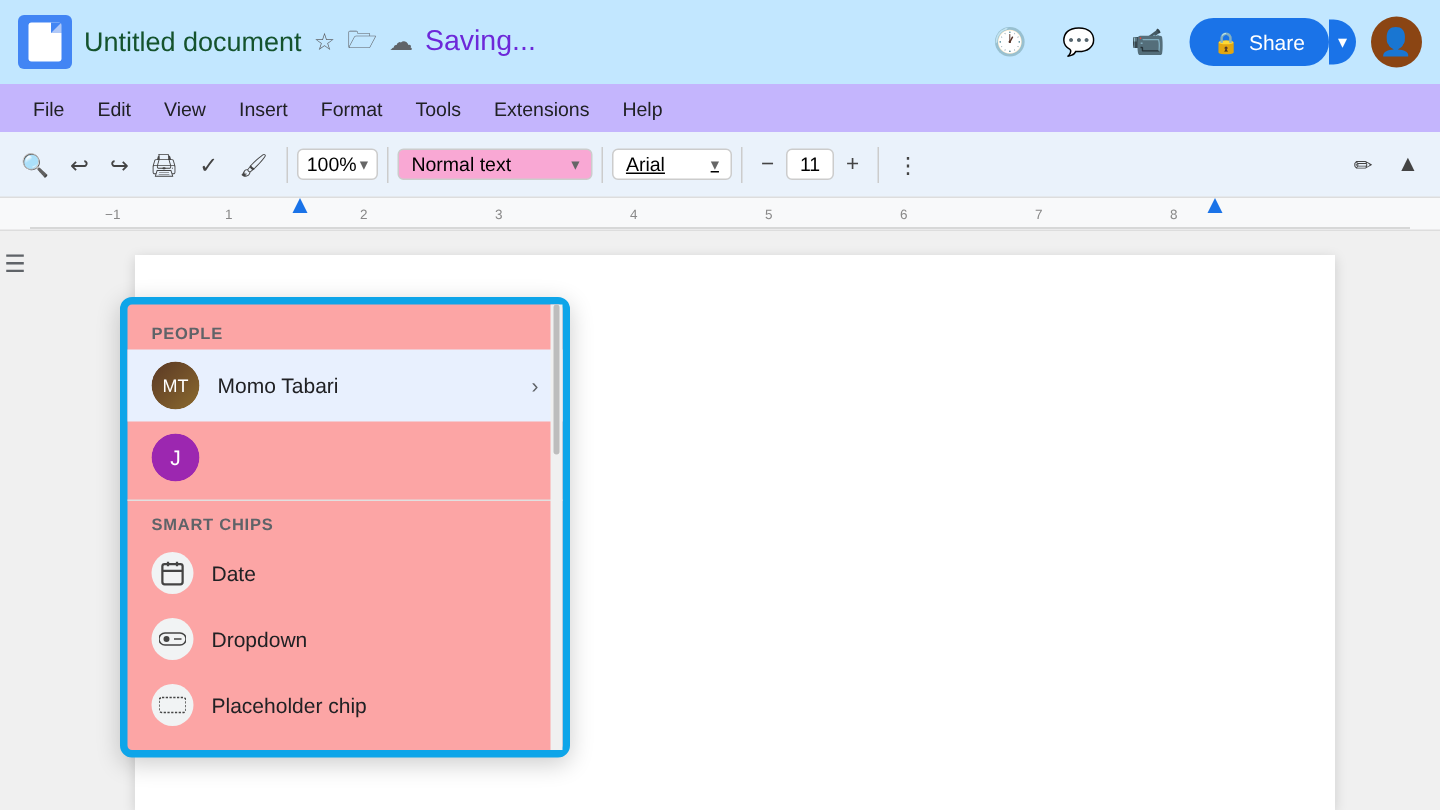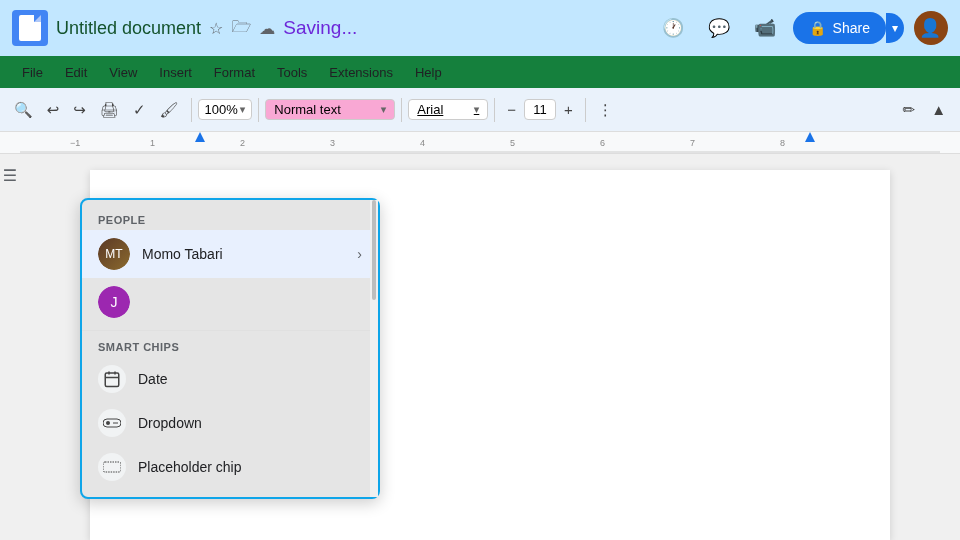--- a/index.html
+++ b/index.html
@@ -74,21 +74,21 @@
       width: 34px; height: 34px;
       border-radius: 50%;
       background: #8b4513;
       overflow: hidden;
       display: flex; align-items: center; justify-content: center;
       font-size: 14px; color: white;
     }
 
     
     .menu-bar {
-      background: #15803d;
+      background: #c4b5fd;
       height: 32px;
       display: flex;
       align-items: center;
       padding: 0 80px 0 12px;
       gap: 2px;
     }
     .menu-item {
       padding: 4px 10px;
       font-size: 13px;
       color: #202124;
@@ -213,26 +213,26 @@
       animation: blink 1s step-end infinite;
     }
     @keyframes blink { 0%,100%{opacity:1} 50%{opacity:0} }
 
     
     .dropdown-menu {
       position: absolute;
       left: -10px;
       top: 28px;
       width: 300px;
-      background: #e5e5e5;
+      background: #fca5a5;
       border-radius: 8px;
       box-shadow: 0 4px 16px rgba(0,0,0,0.2);
       z-index: 100;
       padding: 8px 0;
-      border: 2px solid #0ea5e9;
+      border: 5px solid #0ea5e9;
     }
     .menu-section-label {
       padding: 6px 16px 4px;
       font-size: 11px;
       font-weight: 600;
       color: #5f6368;
       letter-spacing: 0.5px;
       text-transform: uppercase;
     }
     .menu-row {

